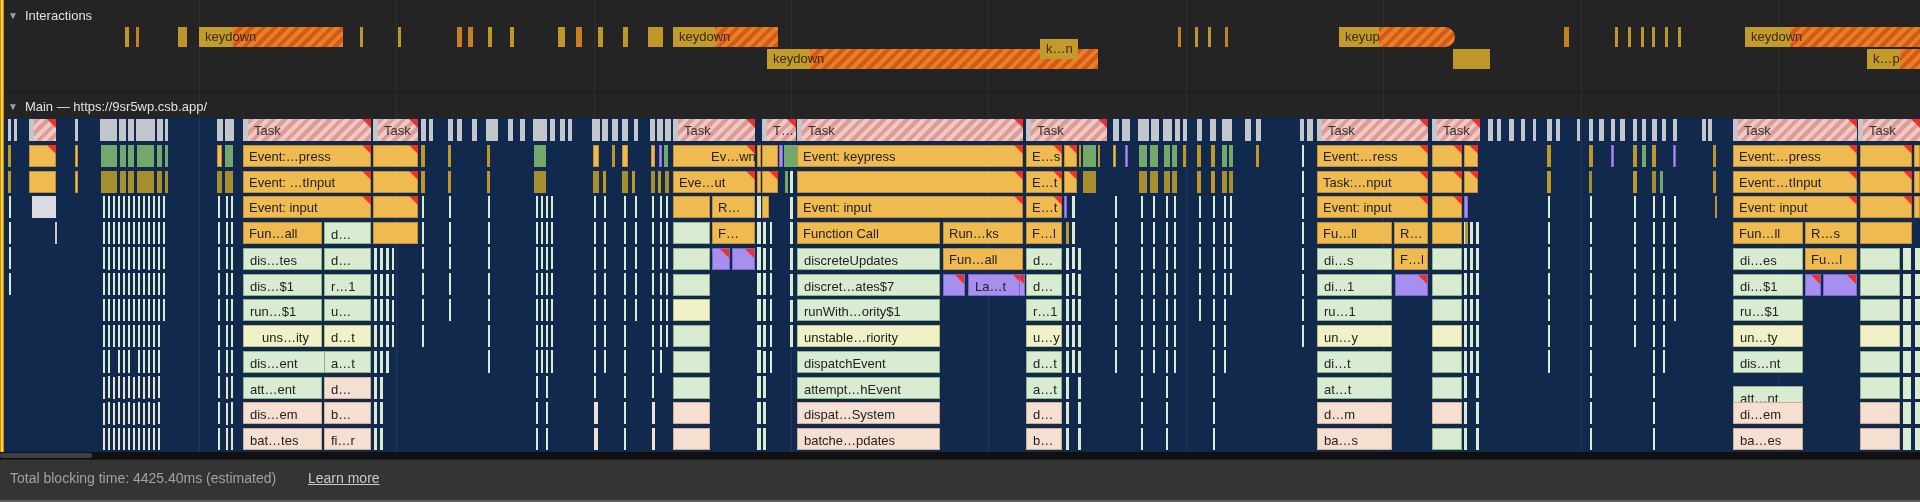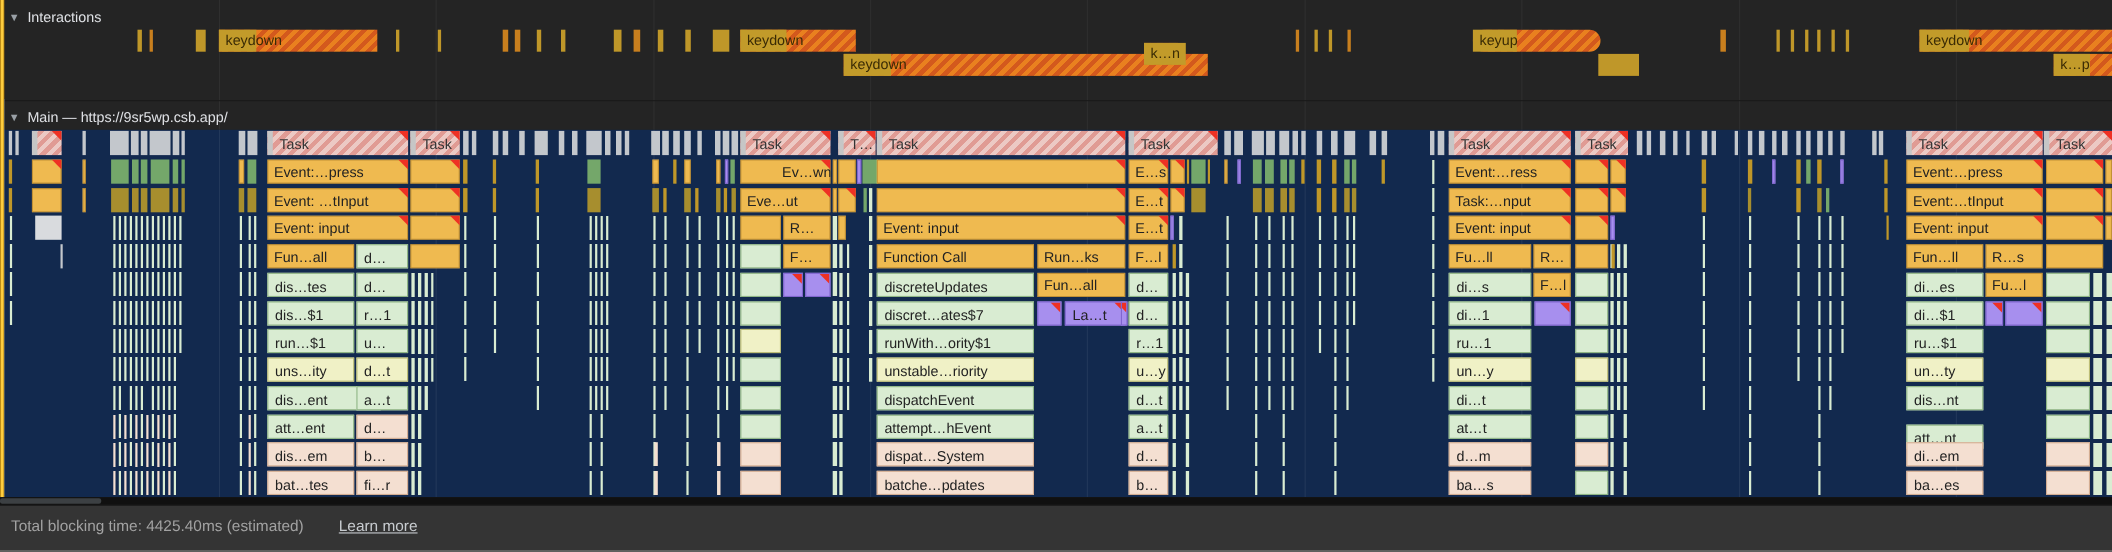--- a/index.html
+++ b/index.html
@@ -299,21 +299,21 @@
       </div>
       <div class="fbar c-g" style="left: 324px; top: 155.5px; width: 47px;">
         <span class="lb">r…1</span>
       </div>
       <div class="fbar c-g" style="left: 243px; top: 181.25px; width: 79px;">
         <span class="lb">run…$1</span>
       </div>
       <div class="fbar c-g" style="left: 324px; top: 181.25px; width: 47px;">
         <span class="lb">u…</span>
       </div>
-      <div class="fbar c-y" style="left: 243px; top: 207px; width: 79px;">
+      <div class="fbar c-y" style="left: 243px; top: 207px; width: 79px; text-align: center;">
         <span class="lb">uns…ity</span>
       </div>
       <div class="fbar c-y" style="left: 324px; top: 207px; width: 47px;">
         <span class="lb">d…t</span>
       </div>
       <div class="fbar c-g" style="left: 243px; top: 232.75px; width: 103px;">
         <span class="lb">dis…ent</span>
       </div>
       <div class="fbar c-g" style="left: 324px; top: 232.75px; width: 47px;">
         <span class="lb">a…t</span>
@@ -437,20 +437,21 @@
       <div class="fbar c-ev" style="left: 762px; top: 52.5px; width: 16px;">
         <i class="tri"></i>
       </div>
       <div class="fbar c-mg" style="left: 785px; top: 52.5px; width: 3px;"></div>
       <div class="fbar c-ev" style="left: 762px; top: 78.25px; width: 7px;"></div>
       <div class="fbar c-task" style="left: 797px; top: 1px; width: 226px;">
         <span class="lb">Task</span>
         <i class="tri"></i>
       </div>
       <div class="fbar c-ev" style="left: 797px; top: 26.75px; width: 226px;">
+        <span class="lb">Event: keypress</span>
         <i class="tri"></i>
       </div>
       <div class="fbar c-ev" style="left: 797px; top: 52.5px; width: 226px;">
         <i class="tri"></i>
       </div>
       <div class="fbar c-ev" style="left: 797px; top: 78.25px; width: 226px;">
         <span class="lb">Event: input</span>
         <i class="tri"></i>
       </div>
       <div class="fbar c-ev" style="left: 797px; top: 104px; width: 143px;">

